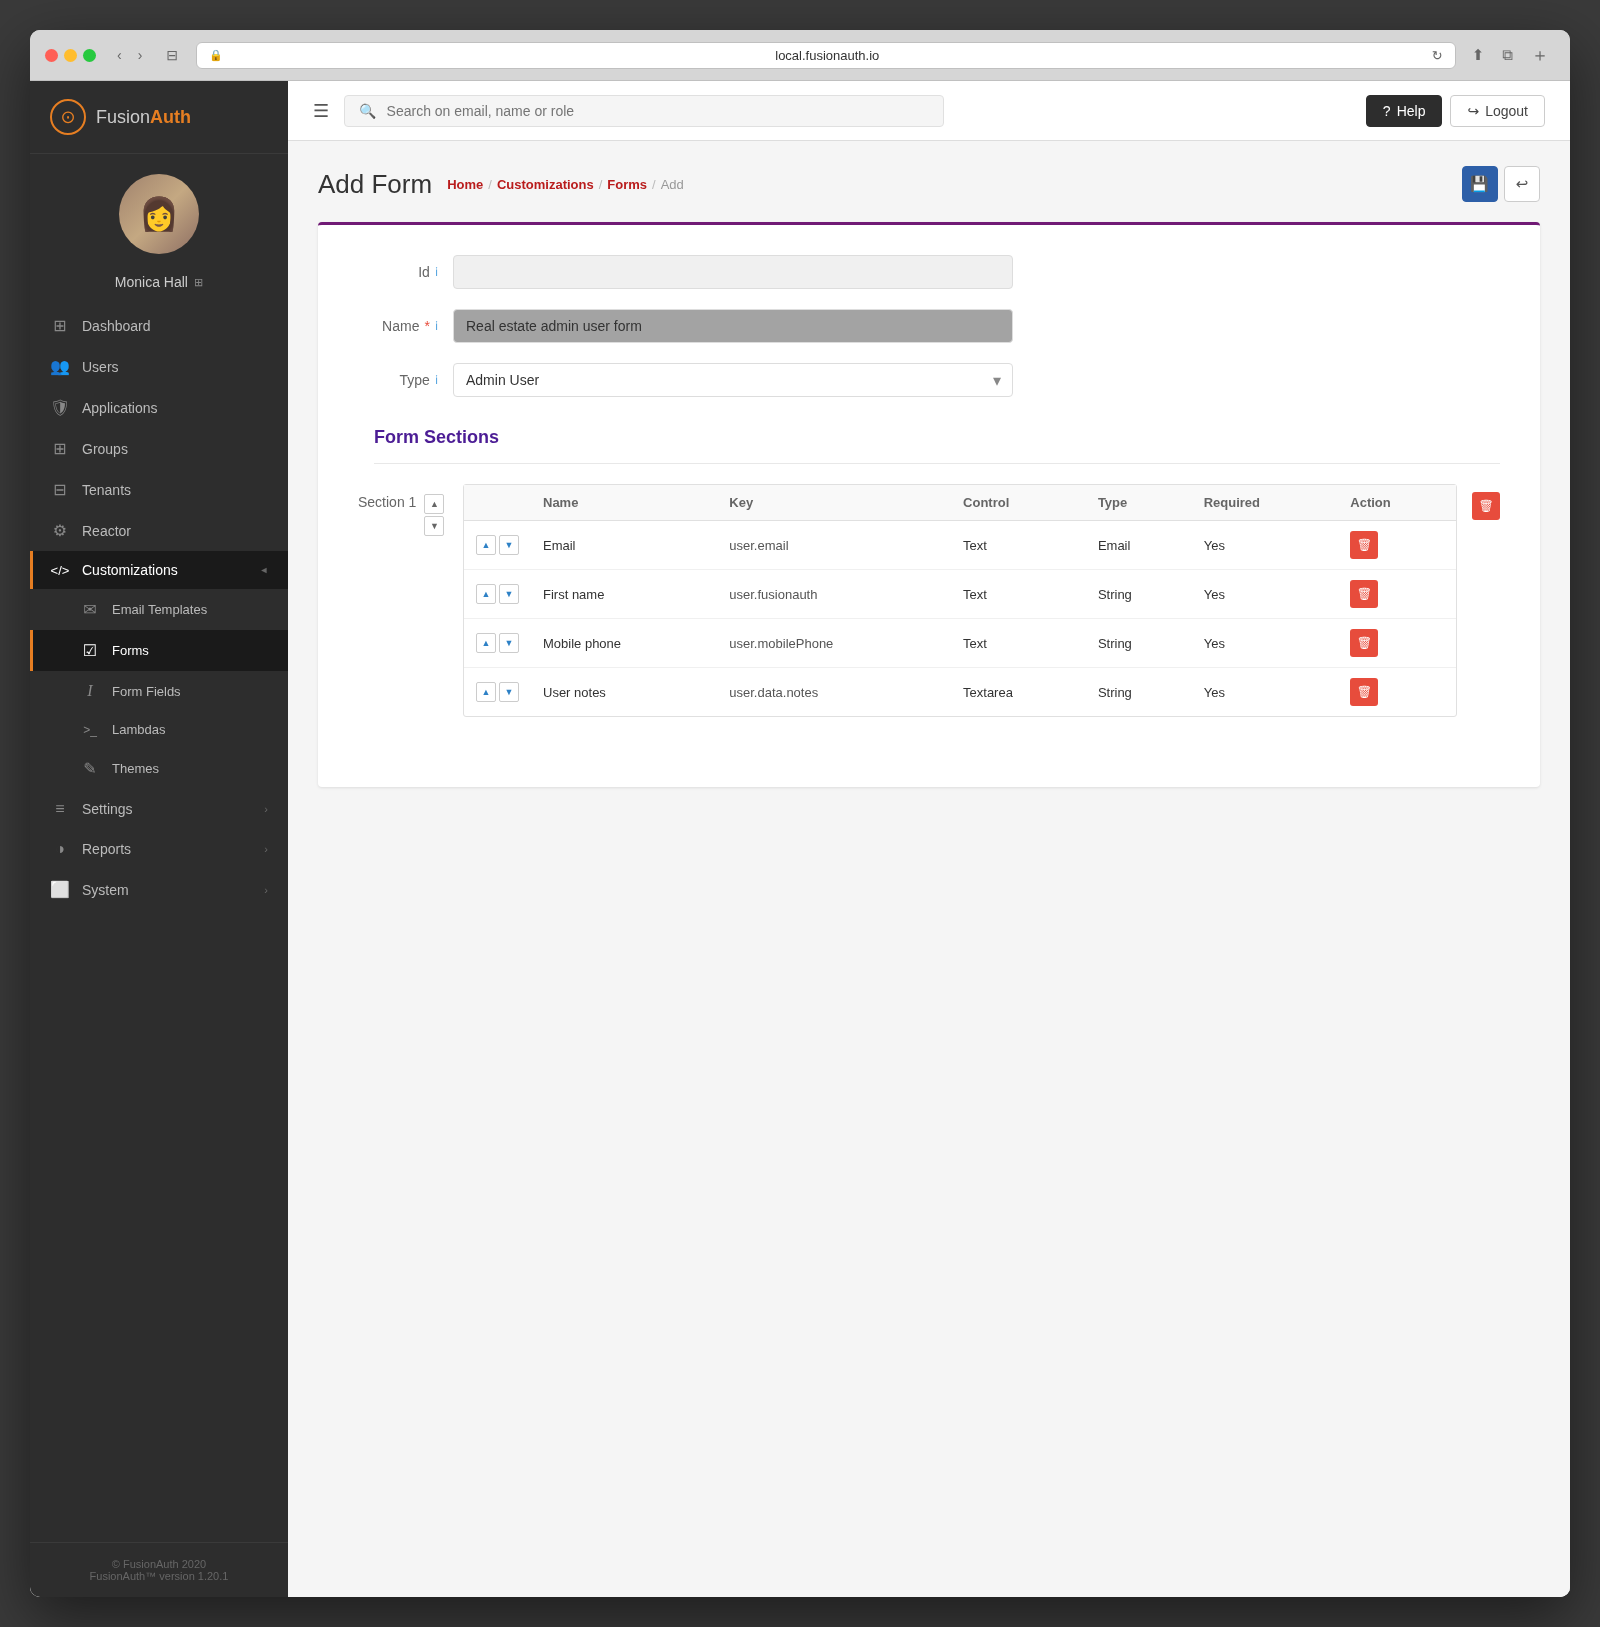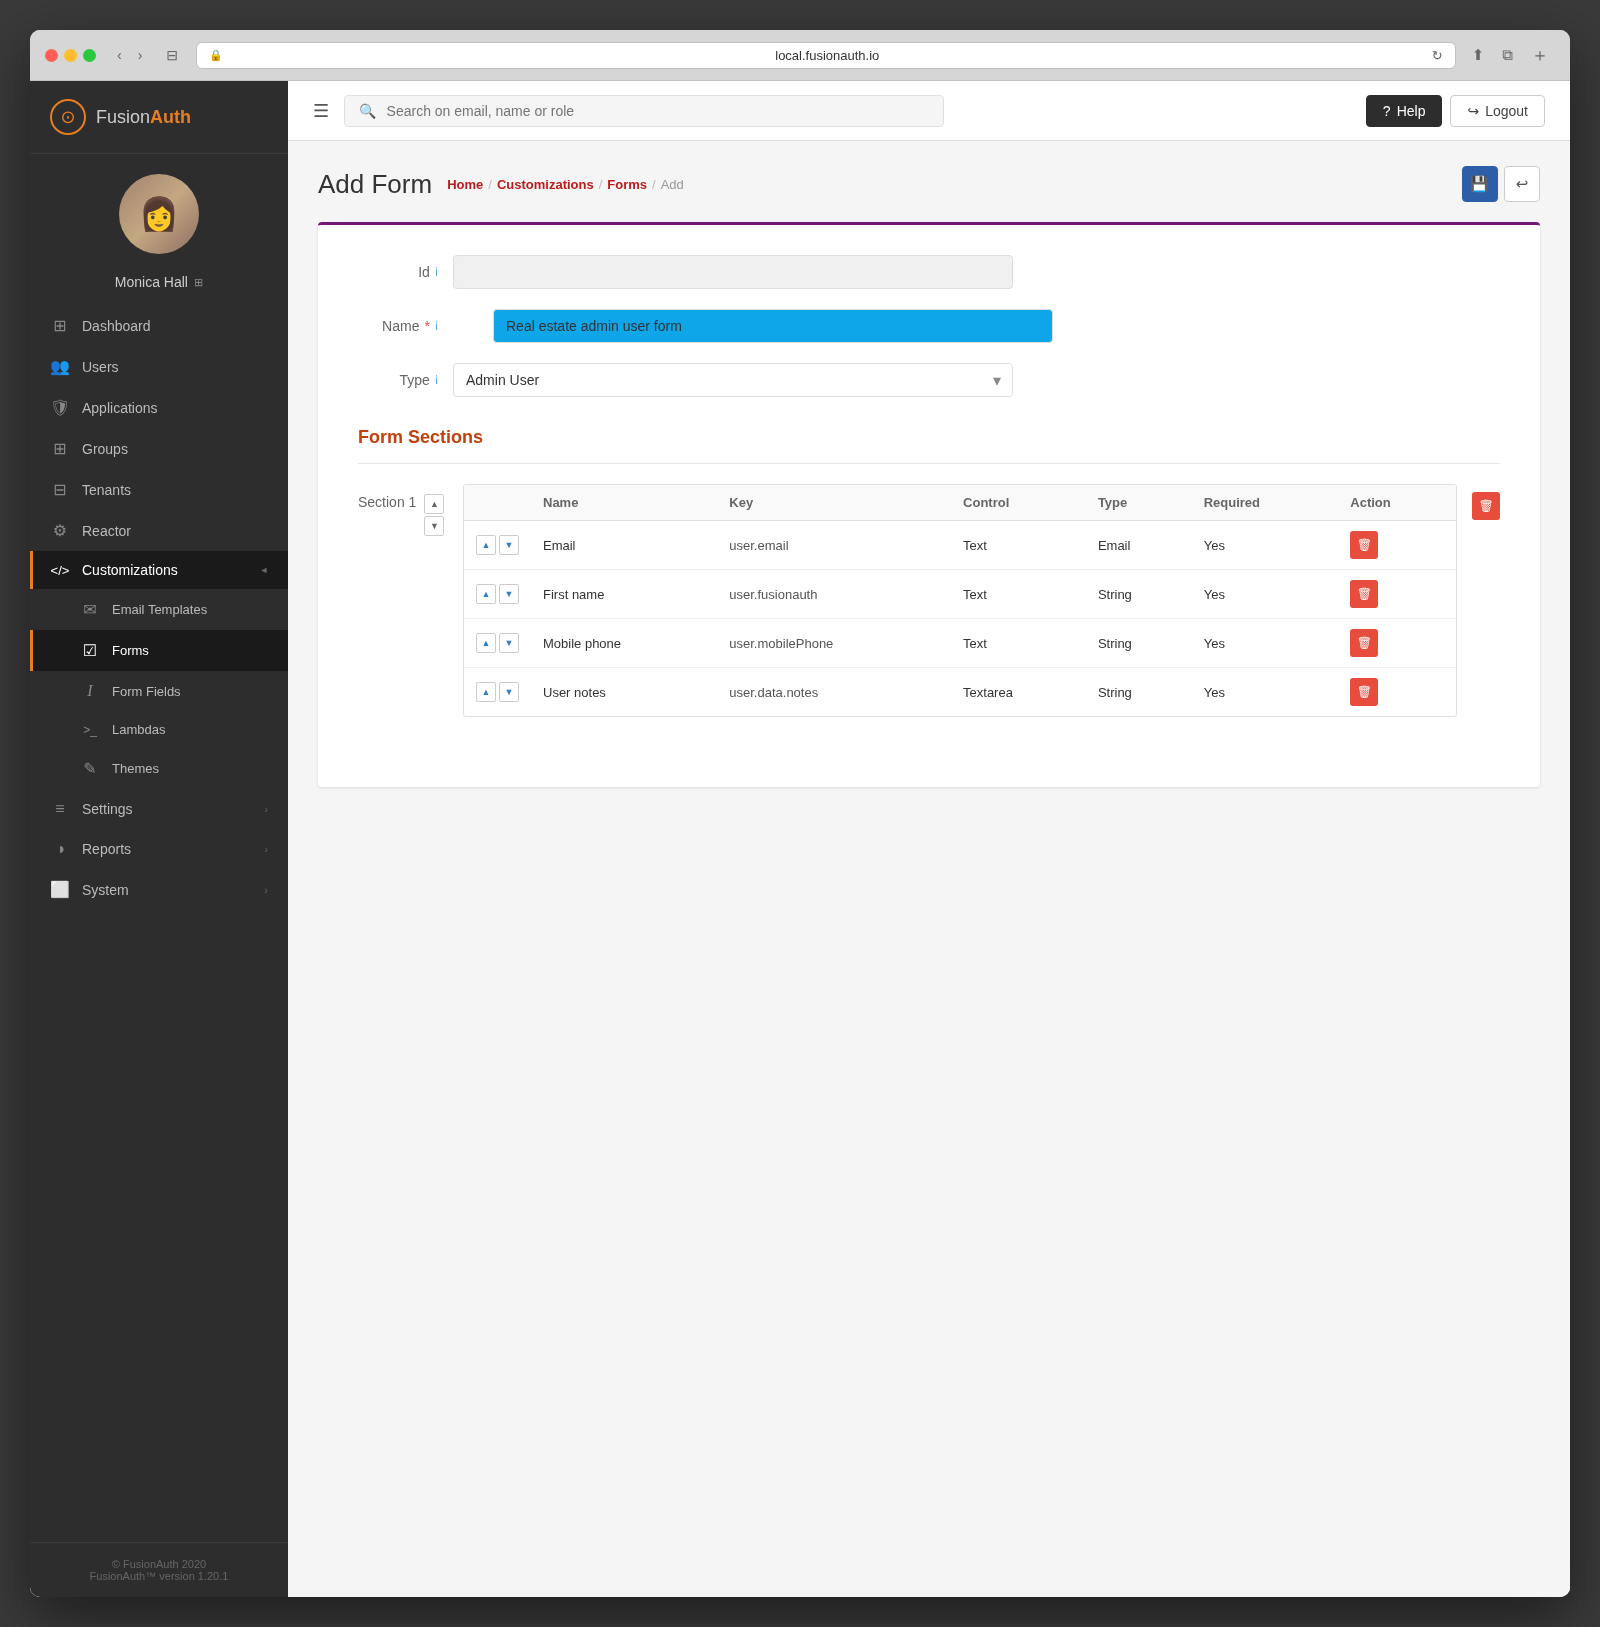--- a/index.html
+++ b/index.html
@@ -83,21 +83,21 @@
     .form-label { width: 80px; text-align: right; font-size: 14px; color: #666; padding-top: 8px; flex-shrink: 0; display: flex; align-items: center; justify-content: flex-end; gap: 5px; }
     .form-label .required { color: #e74c3c; }
     .form-label .info-icon { color: #5ba7e0; font-size: 12px; cursor: pointer; }
     .form-control { flex: 1; max-width: 560px; }
     .form-input { width: 100%; padding: 8px 12px; border: 1px solid #ddd; border-radius: 4px; font-size: 14px; color: #333; background: #f8f8f8; outline: none; }
     .form-select { width: 100%; padding: 8px 12px; border: 1px solid #ddd; border-radius: 4px; font-size: 14px; color: #333; background: white; outline: none; appearance: none; cursor: pointer; }
     .form-select-wrapper { position: relative; }
     .form-select-wrapper::after { content: '▾'; position: absolute; right: 12px; top: 50%; transform: translateY(-50%); color: #888; pointer-events: none; }
 
     
-    .form-sections-header { font-size: 18px; font-weight: 600; color: #c2410c; padding: 10px 0 15px; border-bottom: 1px solid #e8e8e8; margin-bottom: 20px; }
+    .form-sections-header { font-size: 18px; font-weight: 600; color: #4c1d95; padding: 10px 0 15px; border-bottom: 1px solid #e8e8e8; margin-bottom: 20px; margin-left: 16px; }
     .sections-container { padding: 0 0 20px; }
     .section-row { display: flex; align-items: flex-start; gap: 15px; margin-bottom: 20px; }
     .section-label-area { width: 90px; display: flex; align-items: flex-start; gap: 8px; padding-top: 10px; flex-shrink: 0; }
     .section-label { font-size: 14px; color: #666; font-weight: 500; }
     .sort-btns { display: flex; flex-direction: column; gap: 2px; }
     .sort-btn { width: 20px; height: 20px; border: 1px solid #ccc; background: white; cursor: pointer; display: flex; align-items: center; justify-content: center; font-size: 9px; color: #666; border-radius: 2px; }
     .section-table-wrapper { flex: 1; border: 1px solid #e0e0e0; border-radius: 3px; }
     .section-table { width: 100%; border-collapse: collapse; }
     .section-table th { padding: 10px 12px; text-align: left; font-size: 13px; font-weight: 600; color: #666; background: #f9f9f9; border-bottom: 1px solid #e0e0e0; }
     .section-table td { padding: 10px 12px; font-size: 13px; color: #333; border-bottom: 1px solid #f0f0f0; vertical-align: middle; }
@@ -293,21 +293,21 @@
               </div>
             </div>
 
             <div class="form-row">
               <div class="form-label">
                 <span>Name</span>
                 <span class="required">*</span>
                 <span class="info-icon">ℹ</span>
               </div>
               <div class="form-control">
-                <input type="text" class="form-input" style="background: #0ea5e9; margin-left: 40px;" value="Real estate admin user form">
+                <input type="text" class="form-input" style="background: #a3a3a3;" value="Real estate admin user form">
               </div>
             </div>
 
             <div class="form-row">
               <div class="form-label">
                 <span>Type</span>
                 <span class="info-icon">ℹ</span>
               </div>
               <div class="form-control">
                 <div class="form-select-wrapper">

